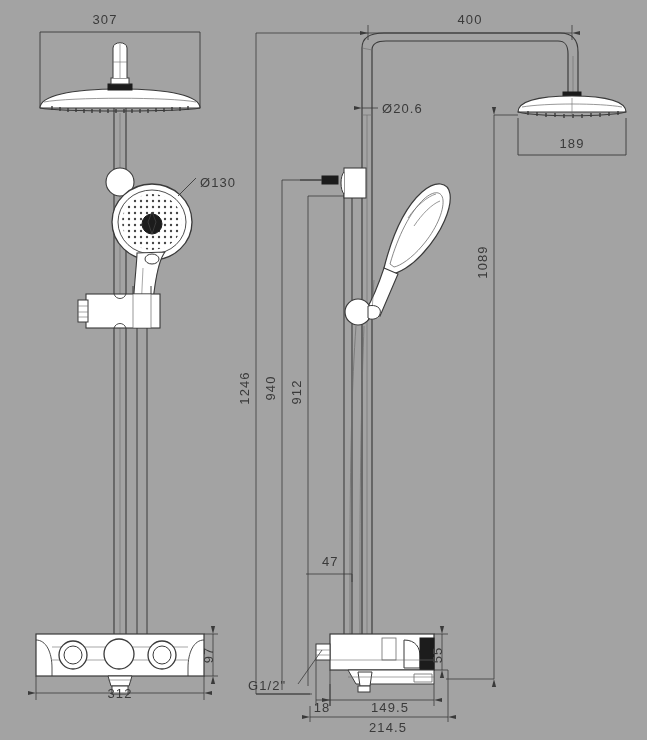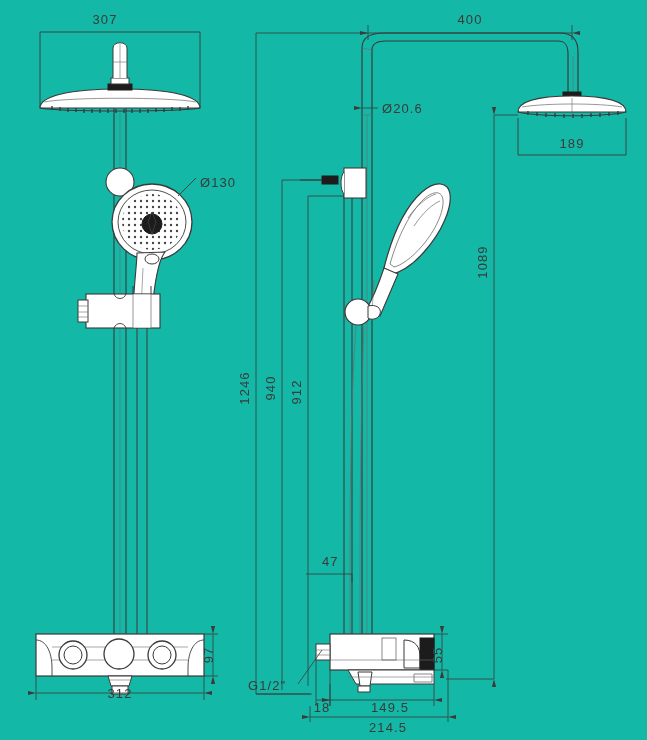--- a/index.html
+++ b/index.html
@@ -10,21 +10,21 @@
   body {
     width: 647px;
     height: 740px;
     font-family: "Liberation Sans", sans-serif;
     overflow: hidden;
   }
   #drawing-root {
     position: relative;
     width: 647px;
     height: 740px;
-    background: #14b8a6;
+    background: #a3a3a3;
   }
   svg.cad {
     position: absolute;
     top: 0;
     left: 0;
     width: 647px;
     height: 740px;
     display: block;
   }
   .dimtext {

